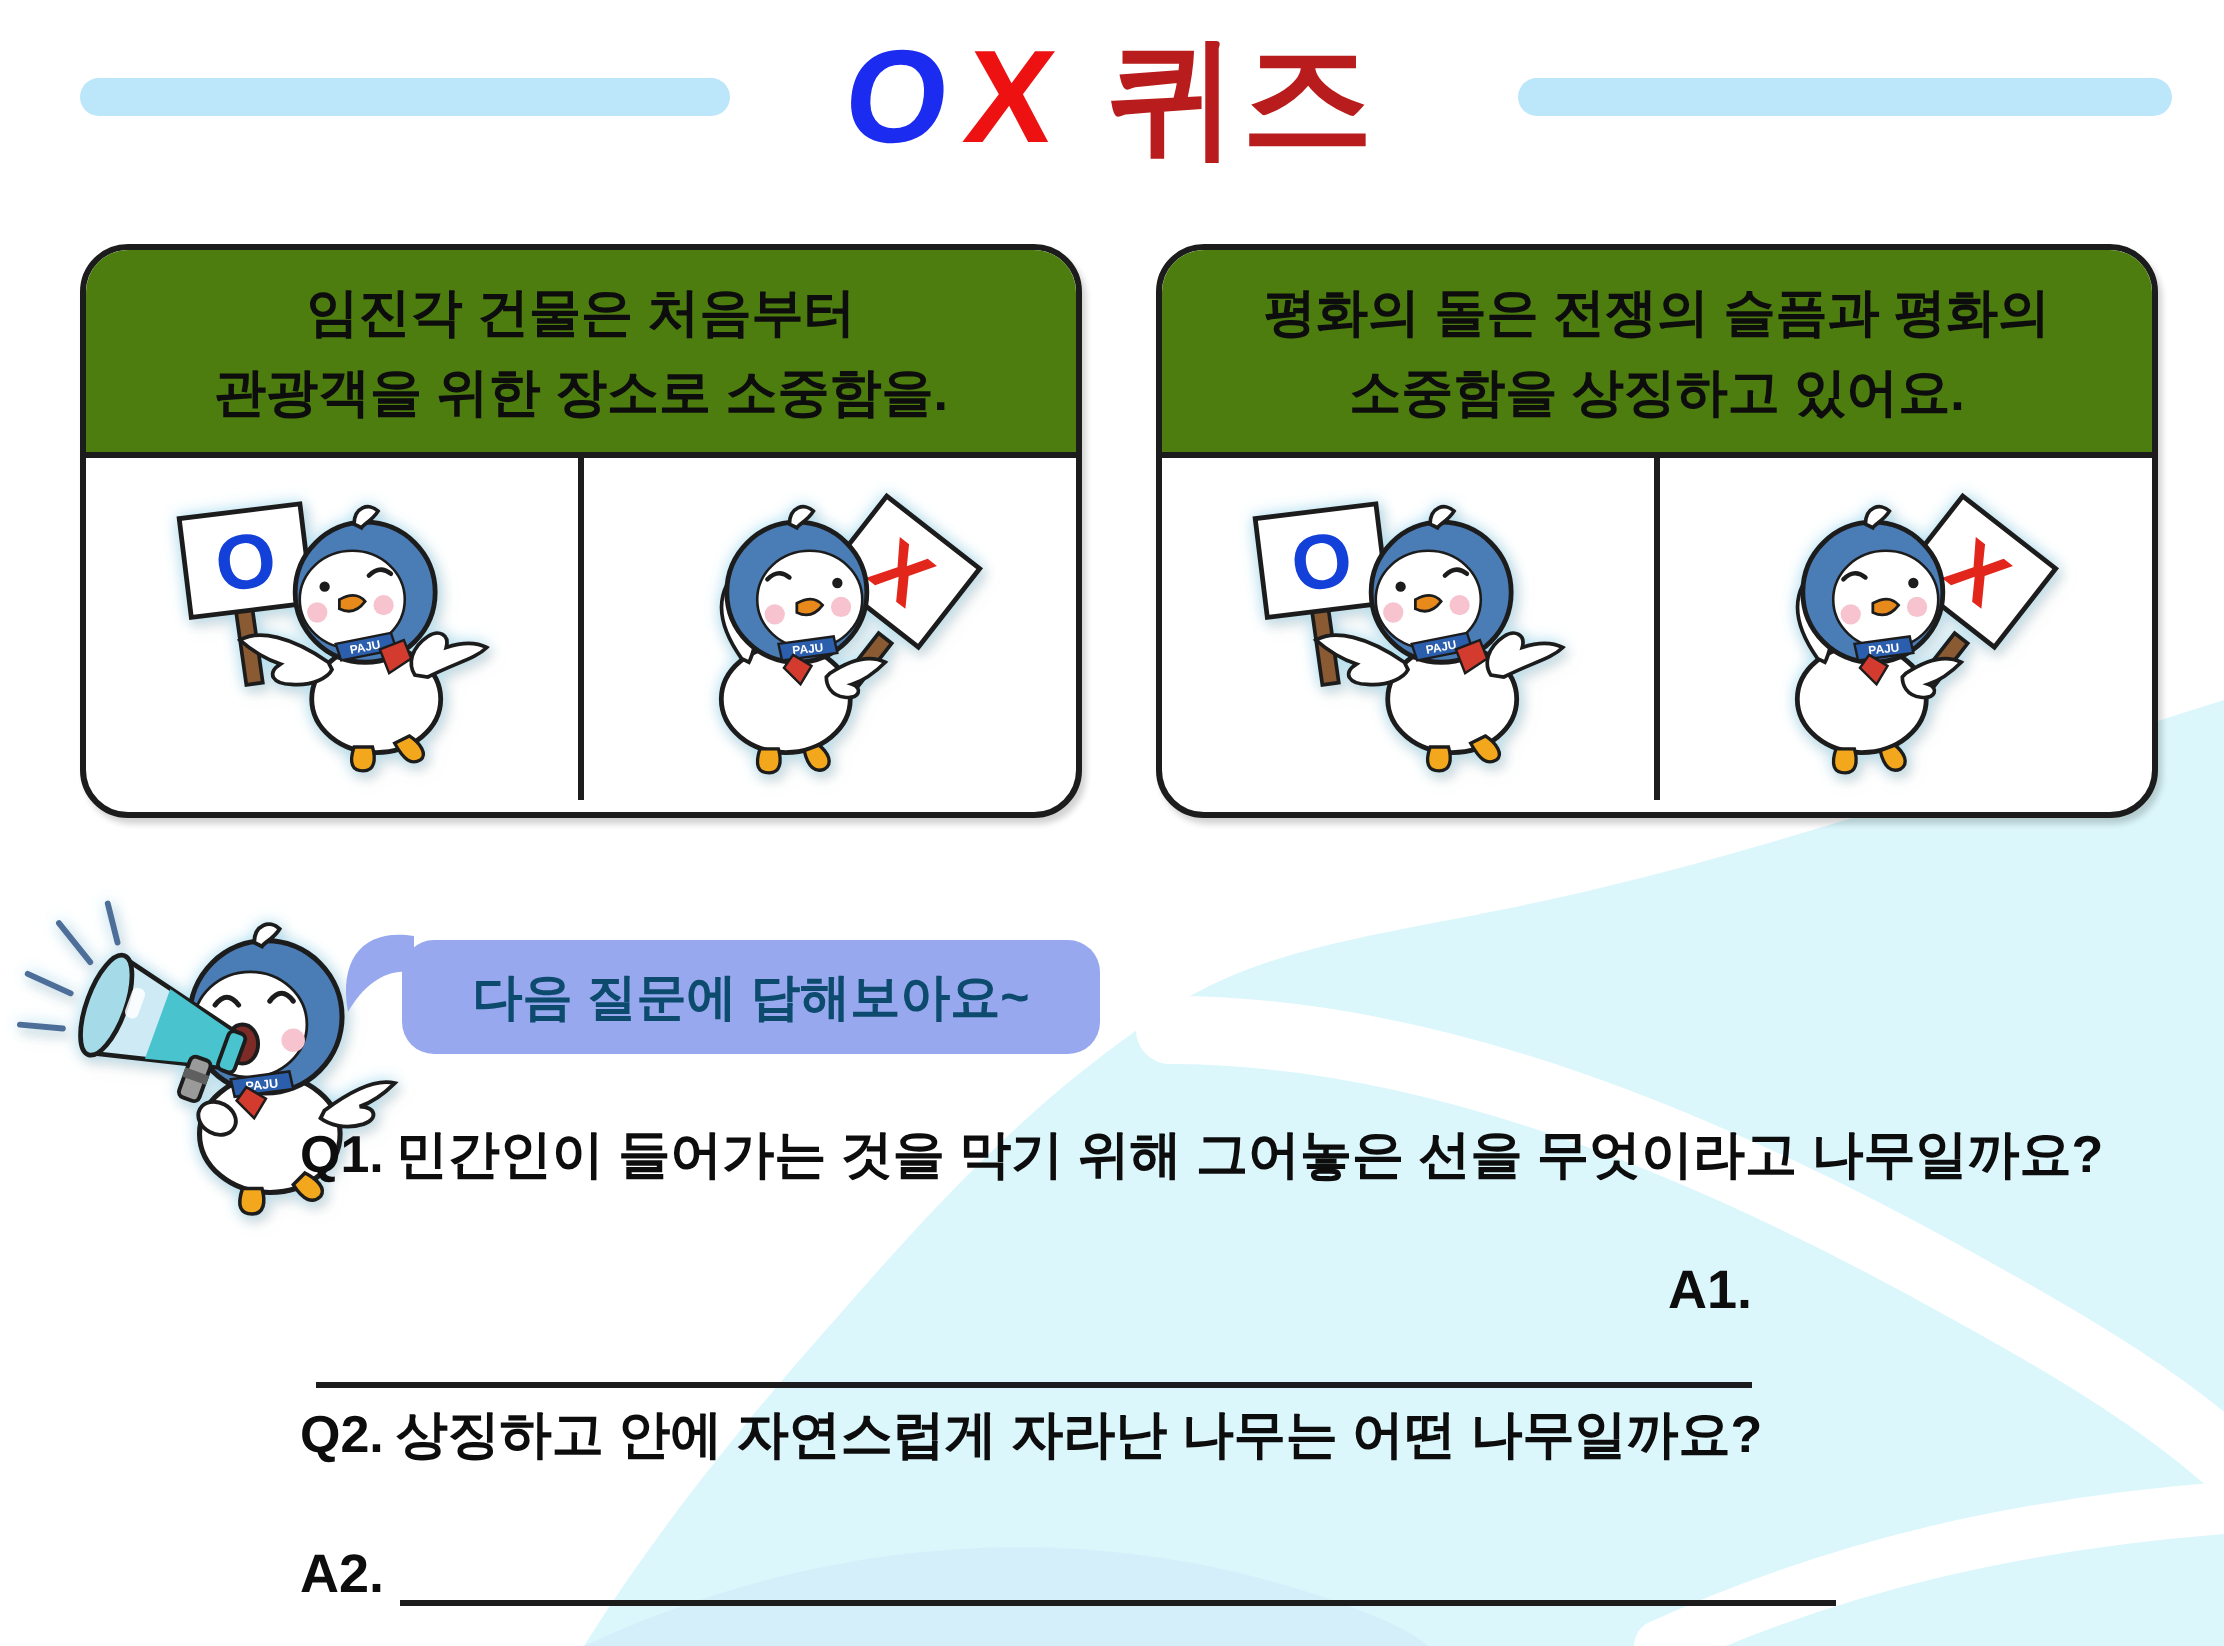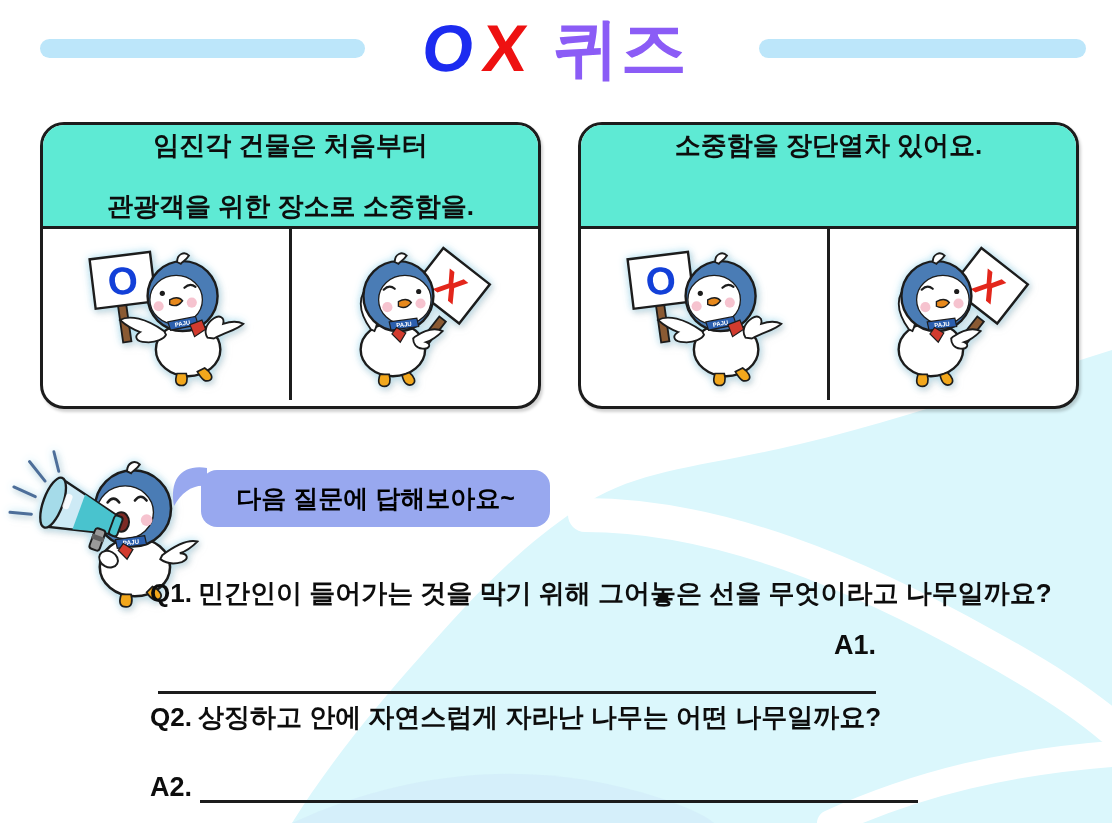--- a/index.html
+++ b/index.html
@@ -12,61 +12,61 @@
   
   .title-bar { position:absolute; top:39px; height:19px; border-radius:10px; background:#bce6fa; z-index:1; }
   .title-bar.left  { left:40px;  width:325px; }
   .title-bar.right { left:759px; width:327px; }
   .title-text {
     position:absolute; left:0; right:0; top:0; text-align:center; z-index:2;
     font-size:66px; font-weight:900; letter-spacing:2px; line-height:96px; white-space:nowrap;
   }
   .t-o { color:#1c2bf0; display:inline-block; transform:skewX(-6deg); margin-right:6px; }
   .t-x { color:#ee1111; display:inline-block; transform:skewX(-6deg); margin-right:24px; }
-  .t-k { color:#8b5cf6; }
+  .t-k { color:#b91c1c; }
 
   
   .card {
     position:absolute; top:122px; width:495px; height:281px; background:#ffffff;
     border:3px solid #1c1c1c; border-radius:24px; overflow:hidden; z-index:2;
     box-shadow:2px 3px 3px rgba(0,0,0,.18);
   }
   .card.left  { left:40px; }
   .card.right { left:578px; }
   .card-header {
-    height:101px; background:#5eead4; border-bottom:3px solid #1c1c1c;
-    display:flex; flex-direction:column; justify-content:space-between; align-items:center;
+    height:101px; background:#4d7c0f; border-bottom:3px solid #1c1c1c;
+    display:flex; flex-direction:column; justify-content:center; align-items:center;
     font-size:26px; font-weight:600; line-height:40px; text-align:center;
   }
   .card-body { display:flex; height:171px; }
   .cell { flex:1 1 50%; display:flex; align-items:center; justify-content:center; }
   .cell.o-cell { border-right:3px solid #1c1c1c; }
   .mascot {
     width:200px; height:152px;
     filter: drop-shadow(0 0 4px rgba(170,225,245,.95)) drop-shadow(2px 3px 2px rgba(0,0,0,.13));
   }
   .mascot-big {
     position:absolute; left:8px; top:436px; width:205px; height:176px; z-index:2;
     filter: drop-shadow(0 0 4px rgba(170,225,245,.95)) drop-shadow(2px 3px 2px rgba(0,0,0,.13));
   }
 
   
   .bubble {
     position:absolute; left:201px; top:470px; width:349px; height:57px; z-index:2;
     background:#98a8ef; border-radius:16px; display:flex; align-items:center; justify-content:center;
-    font-size:25px; font-weight:600; color:#000000;
+    font-size:25px; font-weight:600; color:#0c4a6e;
   }
   .bubble-tail { position:absolute; left:167px; top:462px; width:42px; height:50px; z-index:2; }
 
   
   .qrow { position:absolute; z-index:2; display:flex; align-items:baseline; font-size:26px; font-weight:600; white-space:nowrap; }
   .q-label { margin-right:6px; }
   .arow { position:absolute; z-index:2; display:flex; align-items:flex-end; font-size:27px; font-weight:600; }
   .answer-line { width:718px; height:30px; border-bottom:3px solid #1c1c1c; margin-left:8px; }
-  #q1 { left:150px; top:560px;margin-top:16px; }
+  #q1 { left:150px; top:560px; }
   #a1 { left:150px; top:630px;flex-direction:column; }
   #q2 { left:150px; top:700px;text-align:right; }
   #a2 { left:150px; top:770px;text-align:center; }
 
   svg text { font-family:"Liberation Sans", sans-serif; }
 </style>
 </head>
 <body>
 
 <div class="page">
@@ -140,21 +140,22 @@
           <path d="M72 90 L 102 86 L 104 95 L 74 99 Z" fill="#2b5fae" stroke="#1c1c1c" stroke-width="1.3"></path>
           <text x="88" y="95" text-anchor="middle" font-size="6.5" font-weight="700" fill="#ffffff" transform="rotate(-6 88 93)">PAJU</text>
           <path d="M80 96 l 10 6 l -6 10 l -9 -9 z" fill="#d23b2e" stroke="#1c1c1c" stroke-width="1.3"></path>
         </svg>
       </div>
     </div>
   </div>
 
   <div class="card right">
     <div class="card-header">
-      <div>소중함을 장단열차 있어요.</div>
+      <div>평화의 돌은 전쟁의 슬픔과 평화의</div>
+      <div>소중함을 상징하고 있어요.</div>
     </div>
     <div class="card-body">
 
       <div class="cell o-cell">
         <svg class="mascot" viewBox="0 0 200 165">
           <rect x="50" y="62" width="9" height="50" fill="#8a5a33" stroke="#1c1c1c" stroke-width="2" transform="rotate(-8 54 87)"></rect>
           <g transform="rotate(-7 52 44)">
             <rect x="20" y="18" width="66" height="54" fill="#ffffff" stroke="#1c1c1c" stroke-width="2.6"></rect>
             <text x="53" y="60" text-anchor="middle" font-size="42" font-weight="900" fill="#1340d8">O</text>
           </g>

